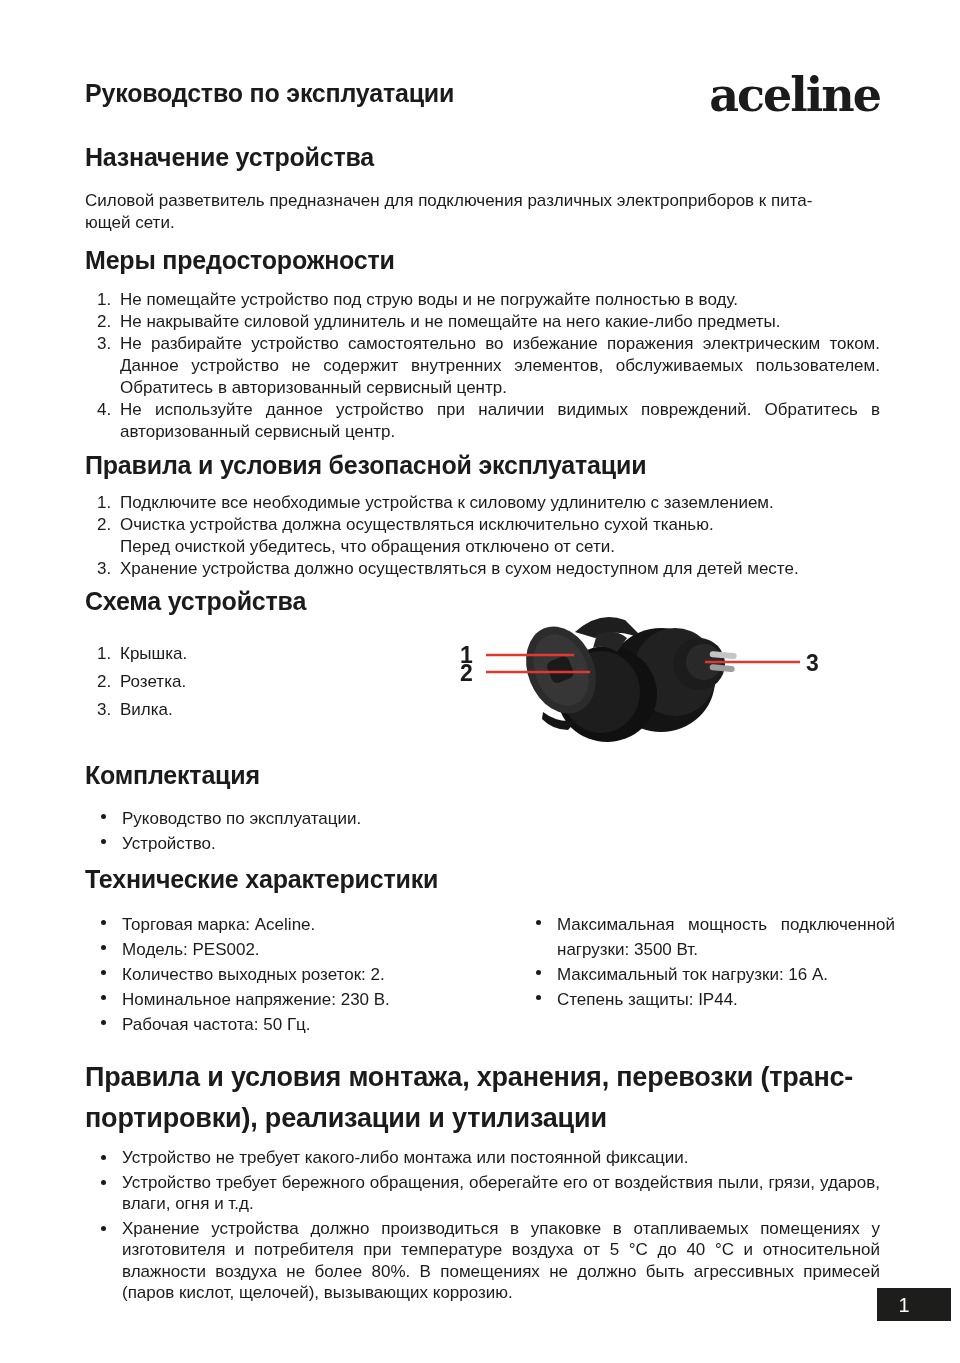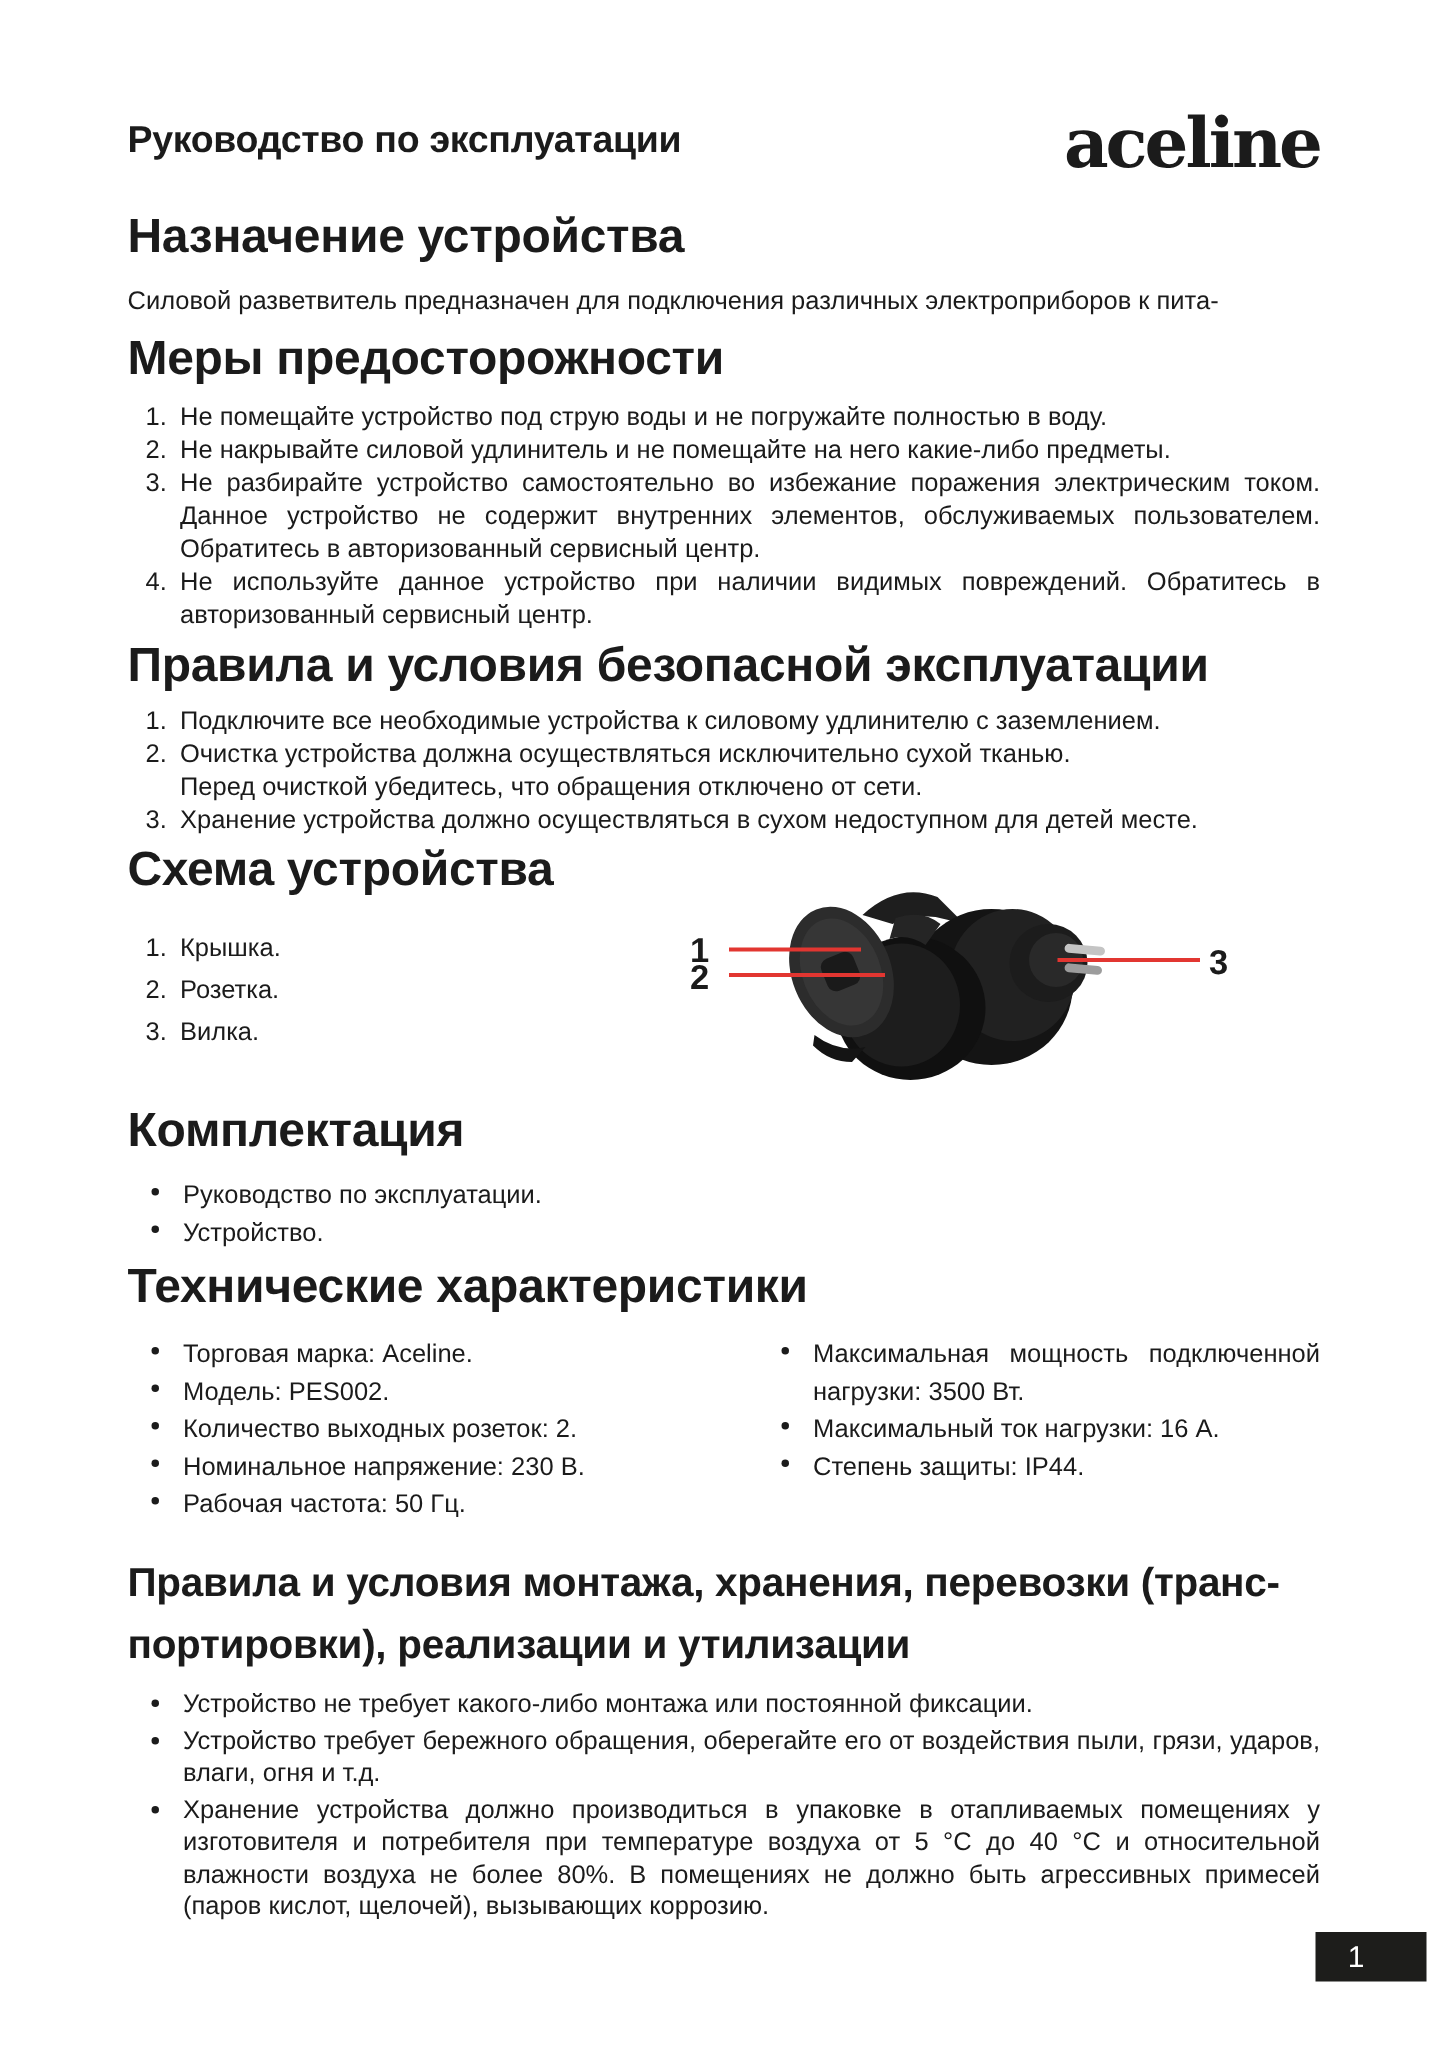--- a/index.html
+++ b/index.html
@@ -8,21 +8,21 @@
     position:relative; width:960px; height:1363px; background:#ffffff;
     color:#1b1b1b; font-family:"Liberation Sans","DejaVu Sans",sans-serif;
     font-size:17px; line-height:22px; overflow:hidden;
   }
   .content { position:absolute; left:85px; top:0; width:795px; }
 
   .header { display:flex; justify-content:space-between; align-items:flex-start; margin-top:78px; height:64px; }
   .doc-title { font-size:25px; line-height:30px; font-weight:700; letter-spacing:-0.2px; }
   .logo { font-family:"DejaVu Serif","Liberation Serif",serif; font-weight:700; font-size:46px; line-height:58px; margin-top:-12px; letter-spacing:-2px; }
 
-  .h2 { font-size:32px; line-height:30px; font-weight:700; letter-spacing:-0.2px; }
+  .h2 { font-size:25px; line-height:30px; font-weight:700; letter-spacing:-0.2px; }
   #purpose-h { margin-top:0; }
   .purpose-body { margin-top:18px; }
   .purpose-body span { display:block; }
 
   #precautions-h { margin-top:11px; }
   #safety-h { margin-top:7px; }
   #diagram-h { margin-top:6px; }
   #package-h { margin-top:18px; }
   #specs-h { margin-top:8px; }
 
@@ -36,21 +36,21 @@
   .diagram-row { position:relative; margin-top:16px; height:110px; }
   .legend { padding-top:8px; width:220px; }
   .legend li { position:relative; padding-left:35px; line-height:28px; }
   .device-svg { position:absolute; left:362px; top:-32px; }
 
   .blist li { position:relative; padding-left:37px; }
   .bullet { position:absolute; left:16px; top:8px; width:5px; height:5px; border-radius:50%; background:#1b1b1b; }
   .package-list { margin-top:16px; }
   .package-list li { line-height:25px; }
 
-  .specs-grid { margin-top:18px; display:grid; grid-template-columns:395px 375px; column-gap:25px; align-items:start; }
+  .specs-grid { margin-top:18px; display:grid; grid-template-columns:395px 375px; column-gap:40px; align-items:start; }
   .specs-grid li { line-height:25px; }
   .specs-right li { text-align:justify; }
 
   #storage-h { margin-top:20px; font-size:27px; line-height:41px; }
   #storage-h span { display:block; white-space:nowrap; }
   .storage-list { margin-top:8px; }
   .storage-list li { text-align:justify; line-height:21.5px; margin-bottom:3px; }
 
   .page-number {
     position:absolute; top:1288px; right:9px; width:74px; height:33px;
@@ -65,20 +65,21 @@
   <div class="content">
 
     <div class="header">
       <div class="doc-title">Руководство по эксплуатации</div>
       <div class="logo">aceline</div>
     </div>
 
     <div class="h2" id="purpose-h">Назначение устройства</div>
     <p class="purpose-body">
         <span>Силовой разветвитель предназначен для подключения различных электроприборов к пита-</span>
+        <span>ющей сети.</span>
       </p>
 
     <div class="h2" id="precautions-h">Меры предосторожности</div>
     <ol class="nlist">
       <li><span class="num">1.</span><span>Не помещайте устройство под струю воды и не погружайте полностью в воду.</span></li>
       <li><span class="num">2.</span><span>Не накрывайте силовой удлинитель и не помещайте на него какие-либо предметы.</span></li>
       <li><span class="num">3.</span><span>Не разбирайте устройство самостоятельно во избежание поражения электрическим током. Данное устройство не содержит внутренних элементов, обслуживаемых пользователем. Обратитесь в авторизованный сервисный центр.</span></li>
       <li><span class="num">4.</span><span>Не используйте данное устройство при наличии видимых повреждений. Обратитесь в авторизованный сервисный центр.</span></li>
     </ol>
 

